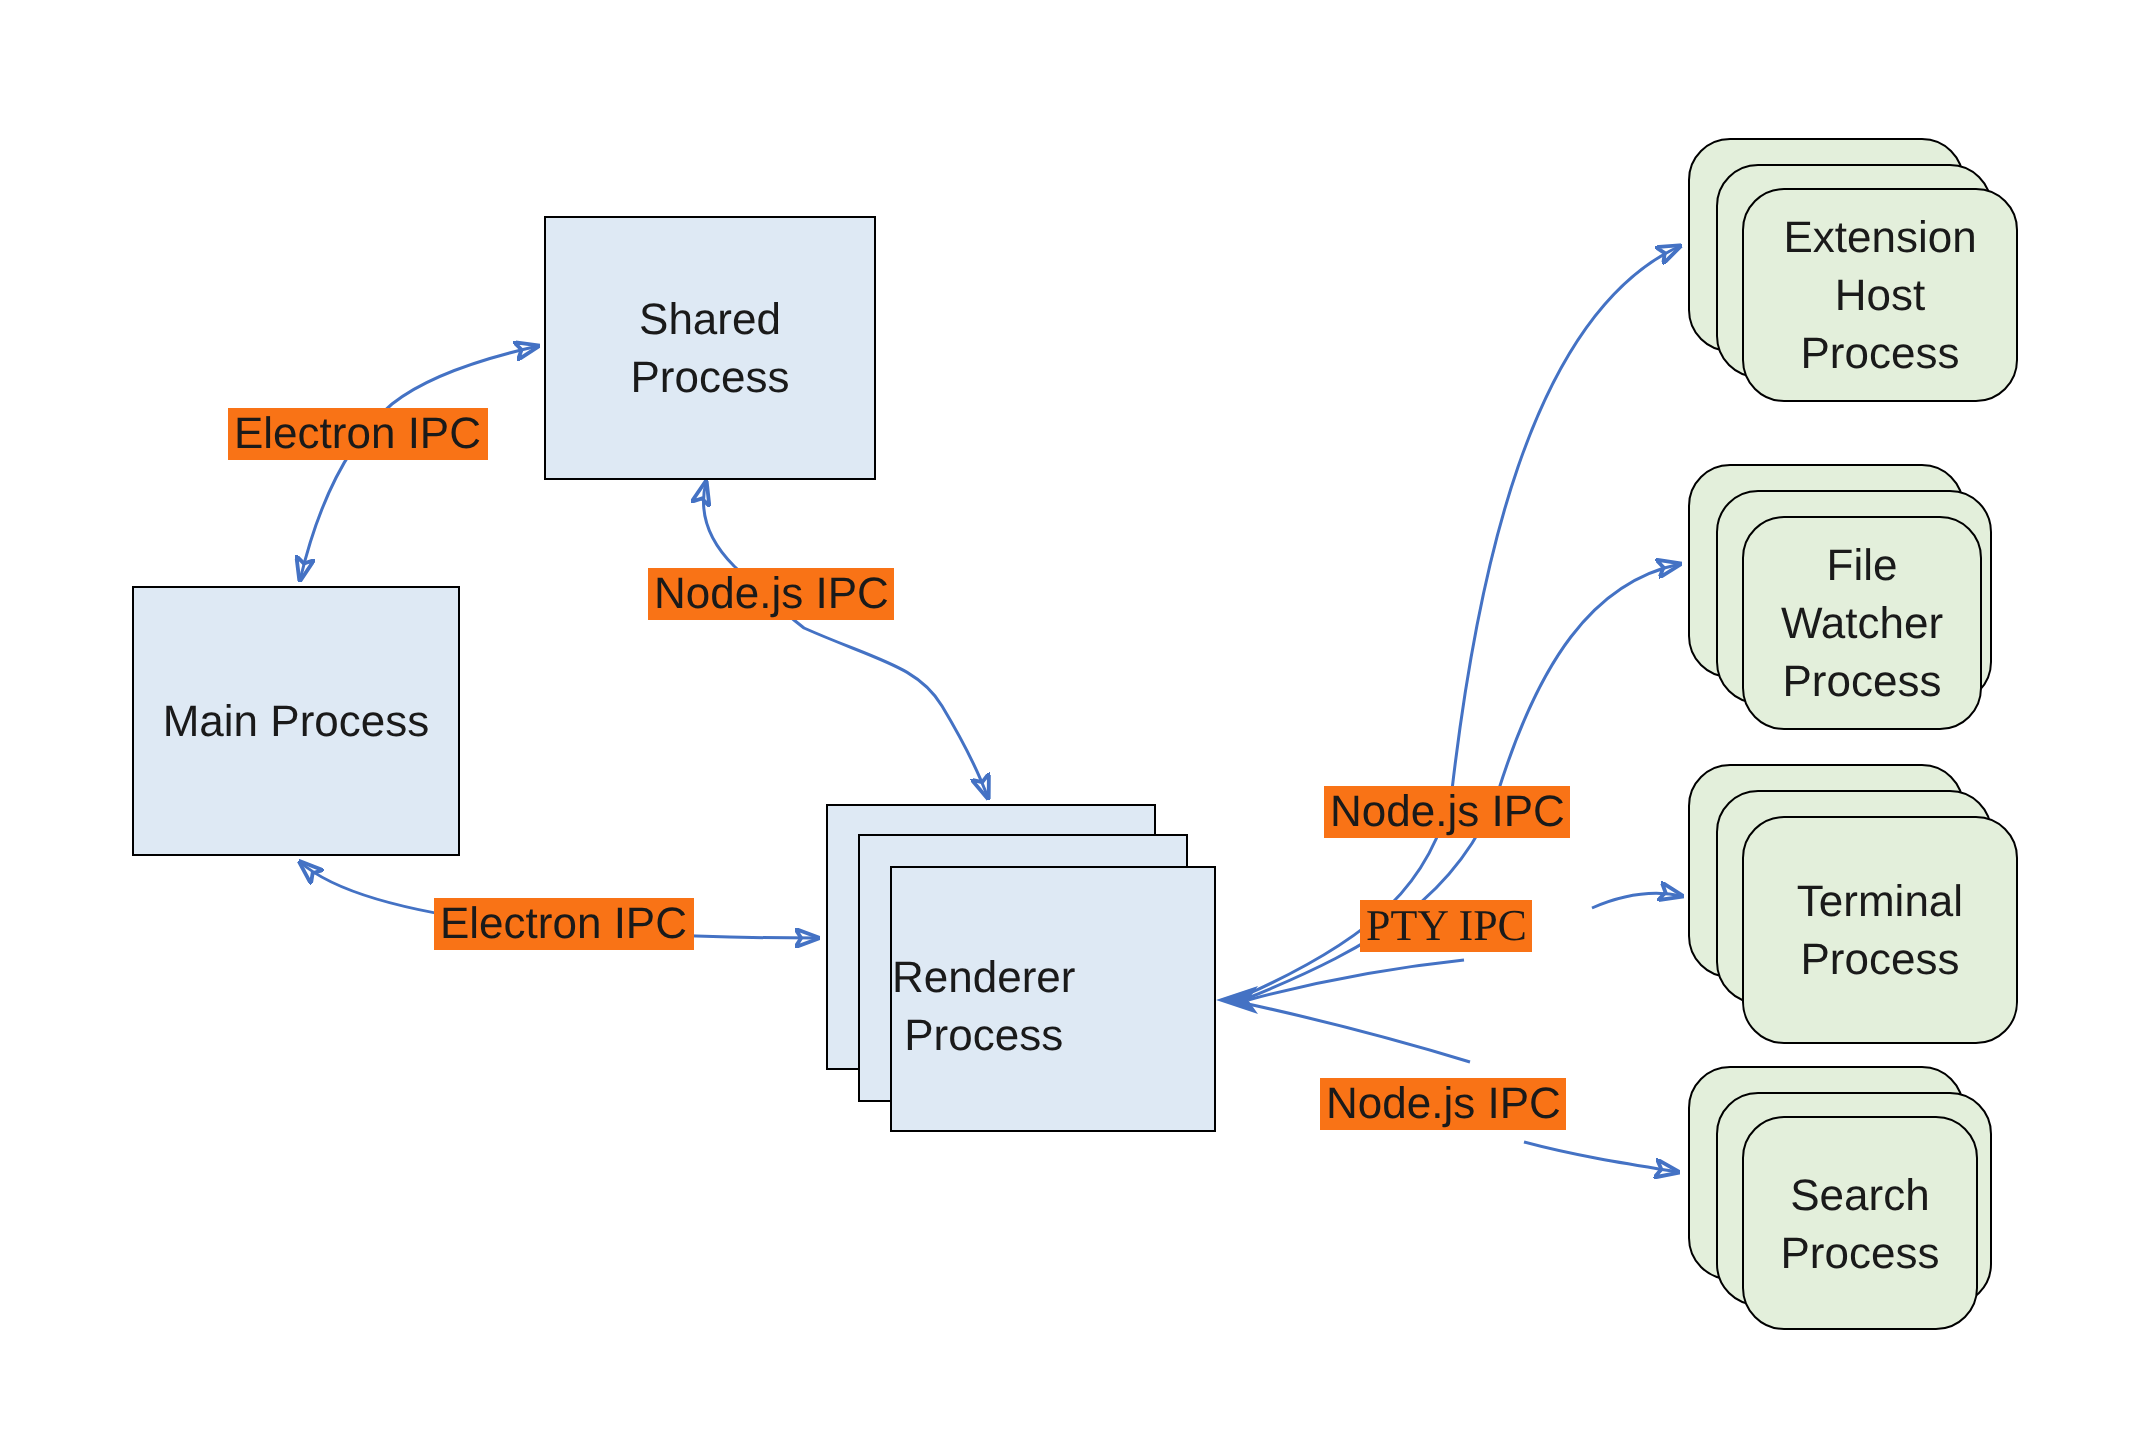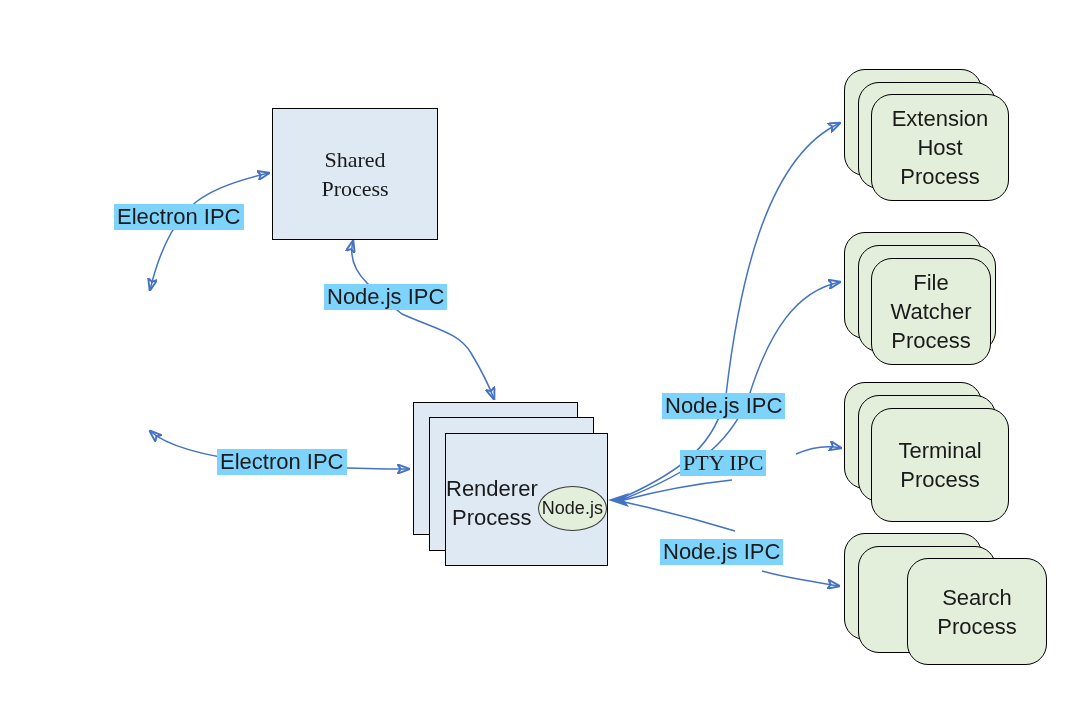--- a/index.html
+++ b/index.html
@@ -54,46 +54,44 @@
   .arrow-layer {
     position: absolute;
     left: 0; top: 0;
     width: 1074px;
     height: 720px;
     pointer-events: none;
   }
   .arrow-layer path { fill: none; stroke: #4472c4; stroke-width: 1.5; }
   .edge-label {
     position: absolute;
-    background: #7dd3fc;
+    background: #f97316;
     padding: 0 3px;
     font-size: 22px;
     line-height: 26px;
     color: #1a1a1a;
     white-space: pre;
   }
 </style>
 </head>
 <body>
 
 <div class="canvas">
 
-  <div class="box blue" style="left:272px; top:108px; width:166px; height:132px;font-family:Liberation Serif, serif;">Shared
+  <div class="box blue" style="left:272px; top:108px; width:166px; height:132px;">Shared
 Process</div>
 
+  <div class="box blue" style="left:66px; top:293px; width:164px; height:135px;">Main Process</div>
 
   <div>
     <div class="box blue" style="left:413px; top:402px; width:165px; height:133px;"></div>
     <div class="box blue" style="left:429px; top:417px; width:165px; height:134px;"></div>
     <div class="box blue renderer-front" style="left:445px; top:433px; width:163px; height:133px;">
       <div>Renderer
 Process</div>
-      <div class="nodejs-ellipse">
-        <span>Node.js</span>
-      </div>
     </div>
   </div>
 
   <div>
     <div class="box green" style="left:844px; top:69px; width:138px; height:107px;"></div>
     <div class="box green" style="left:858px; top:82px; width:138px; height:107px;"></div>
     <div class="box green" style="left:871px; top:94px; width:138px; height:107px;">Extension
 Host
 Process</div>
   </div>
@@ -109,21 +107,21 @@
   <div>
     <div class="box green" style="left:844px; top:382px; width:138px; height:107px;"></div>
     <div class="box green" style="left:858px; top:395px; width:138px; height:107px;"></div>
     <div class="box green" style="left:871px; top:408px; width:138px; height:114px;">Terminal
 Process</div>
   </div>
 
   <div>
     <div class="box green" style="left:844px; top:533px; width:138px; height:107px;"></div>
     <div class="box green" style="left:858px; top:546px; width:138px; height:107px;"></div>
-    <div class="box green" style="left:871px; top:558px; width:140px; height:107px;margin-left:36px;">Search
+    <div class="box green" style="left:871px; top:558px; width:118px; height:107px;">Search
 Process</div>
   </div>
 
   <svg class="arrow-layer" viewBox="0 0 1074 720">
     <defs>
       <marker id="ah" viewBox="0 0 10 8" refX="9.2" refY="4" markerWidth="8.5" markerHeight="6.8" orient="auto-start-reverse" markerUnits="strokeWidth">
         <path d="M0.3,0.4 L10,4 L0.3,7.6 L2.6,4 Z" fill="#4472c4" stroke="none"></path>
       </marker>
     </defs>
 

